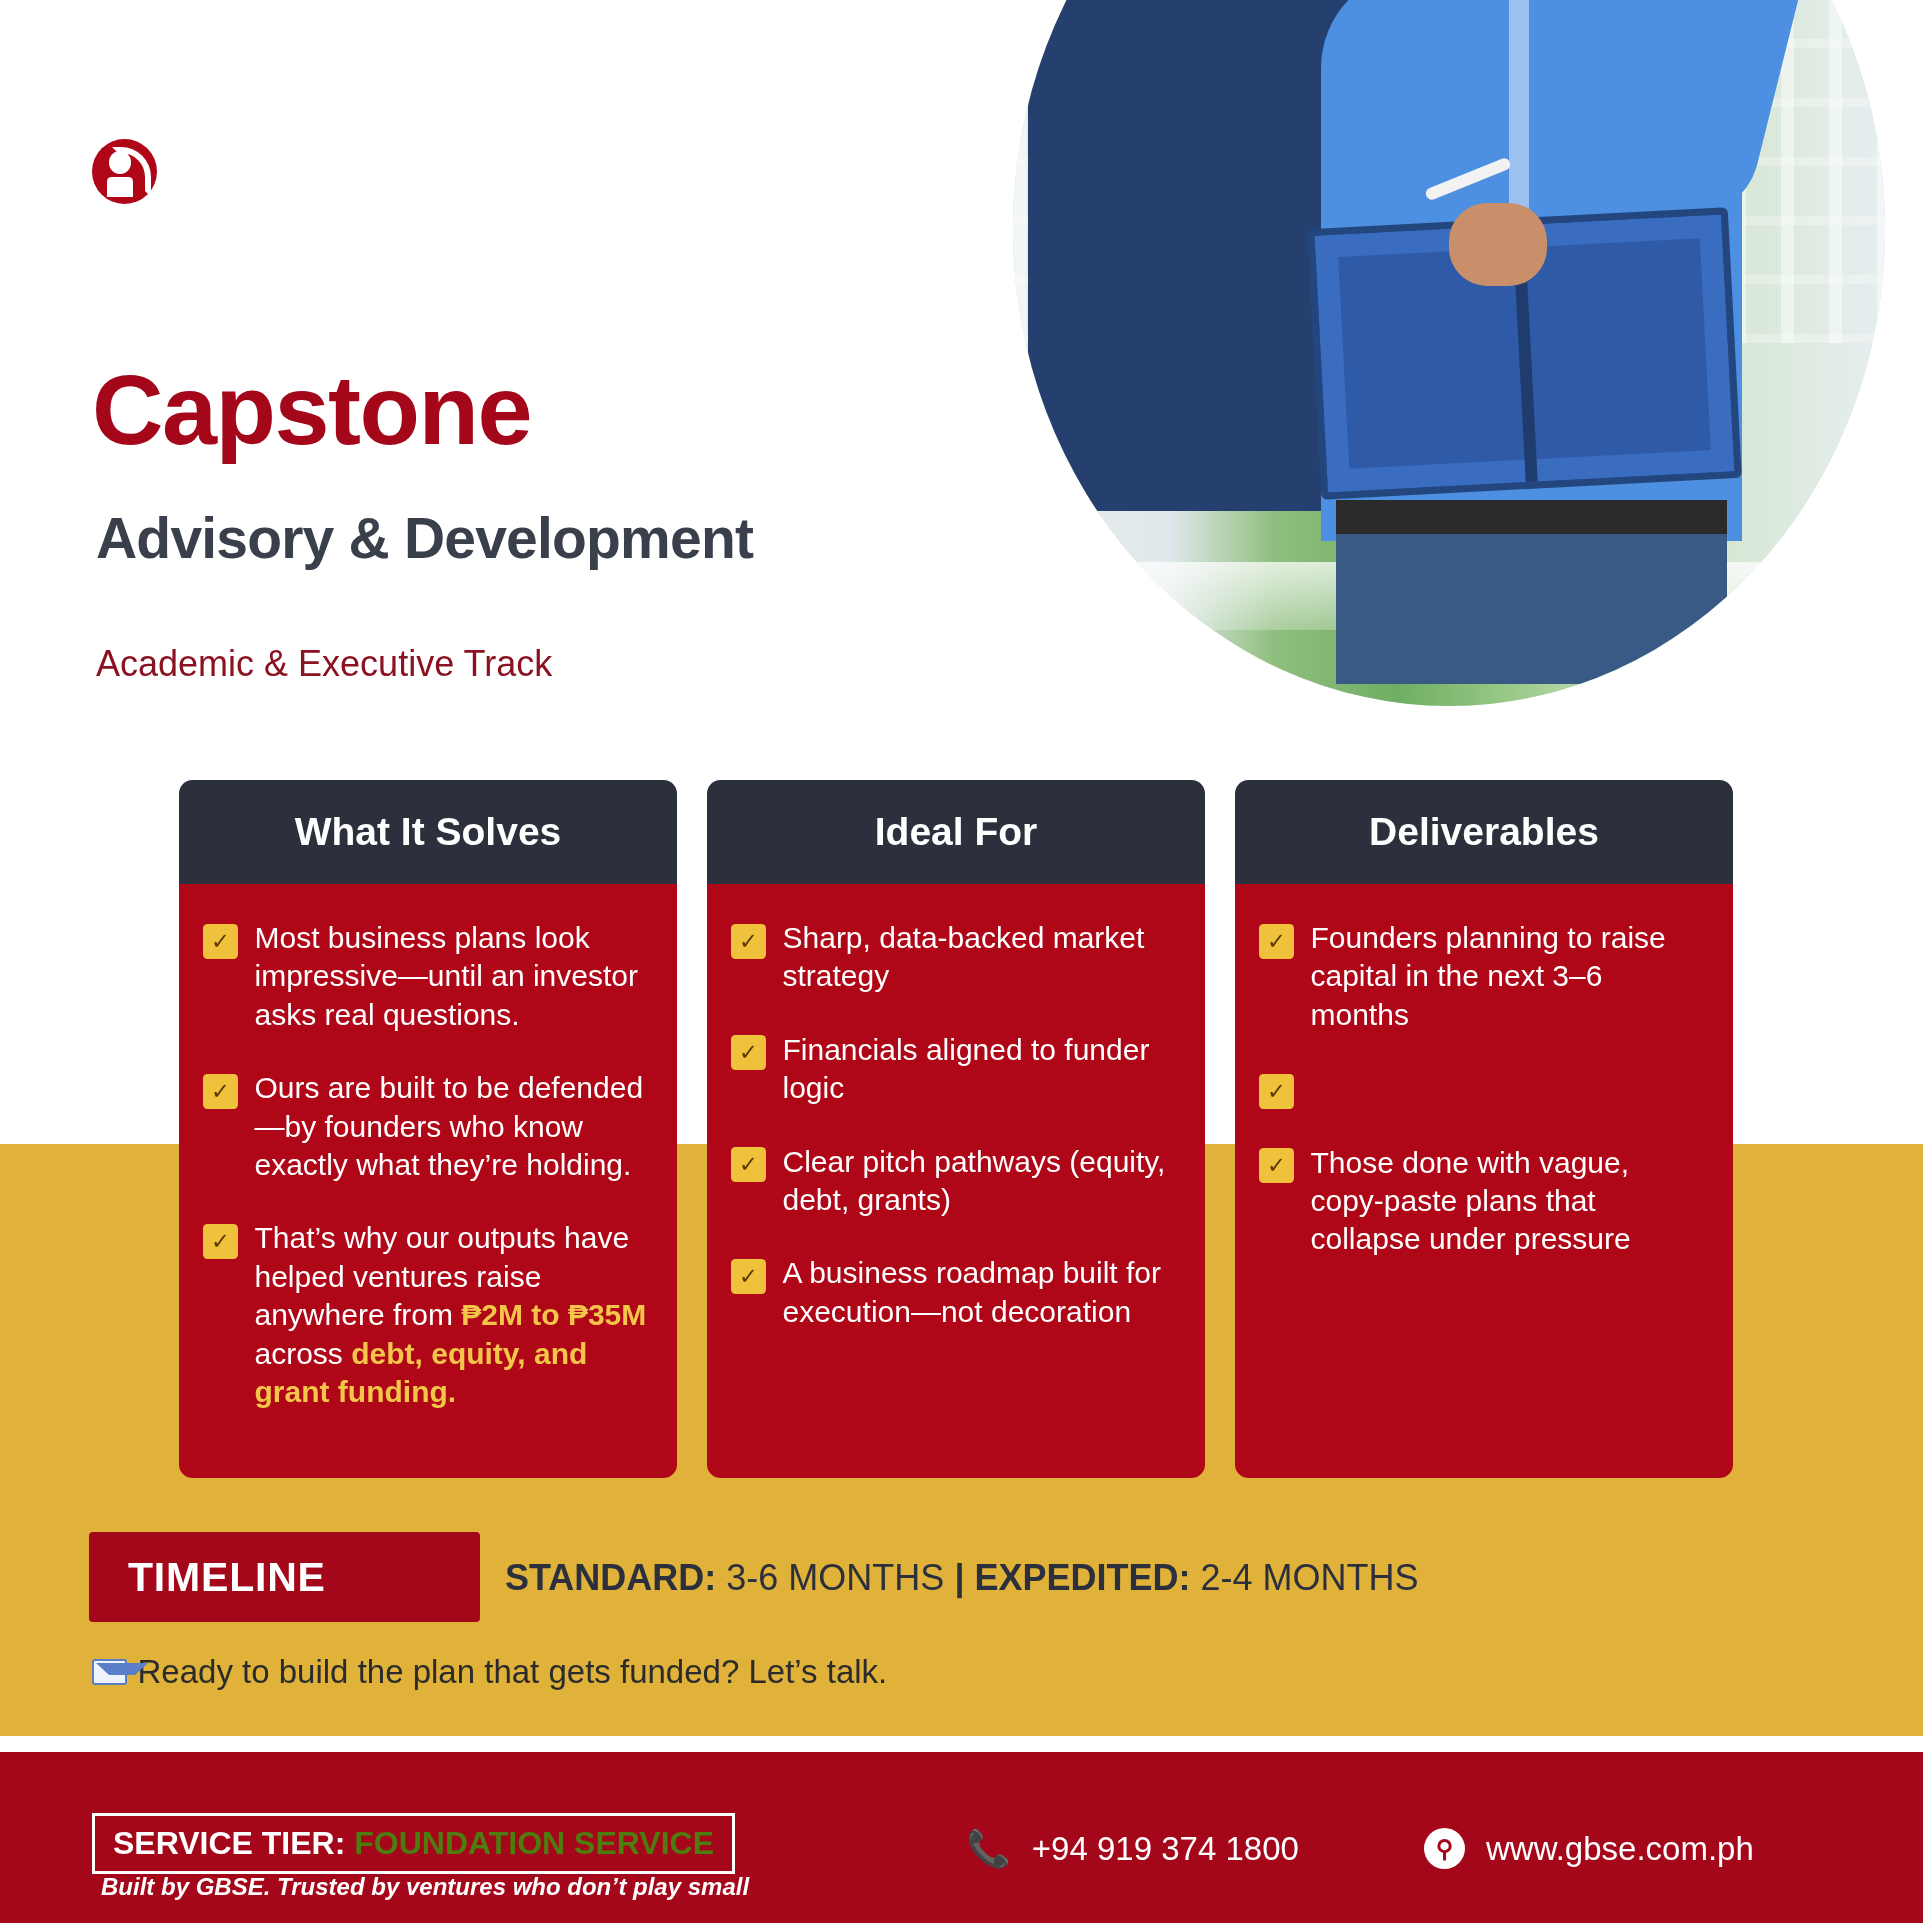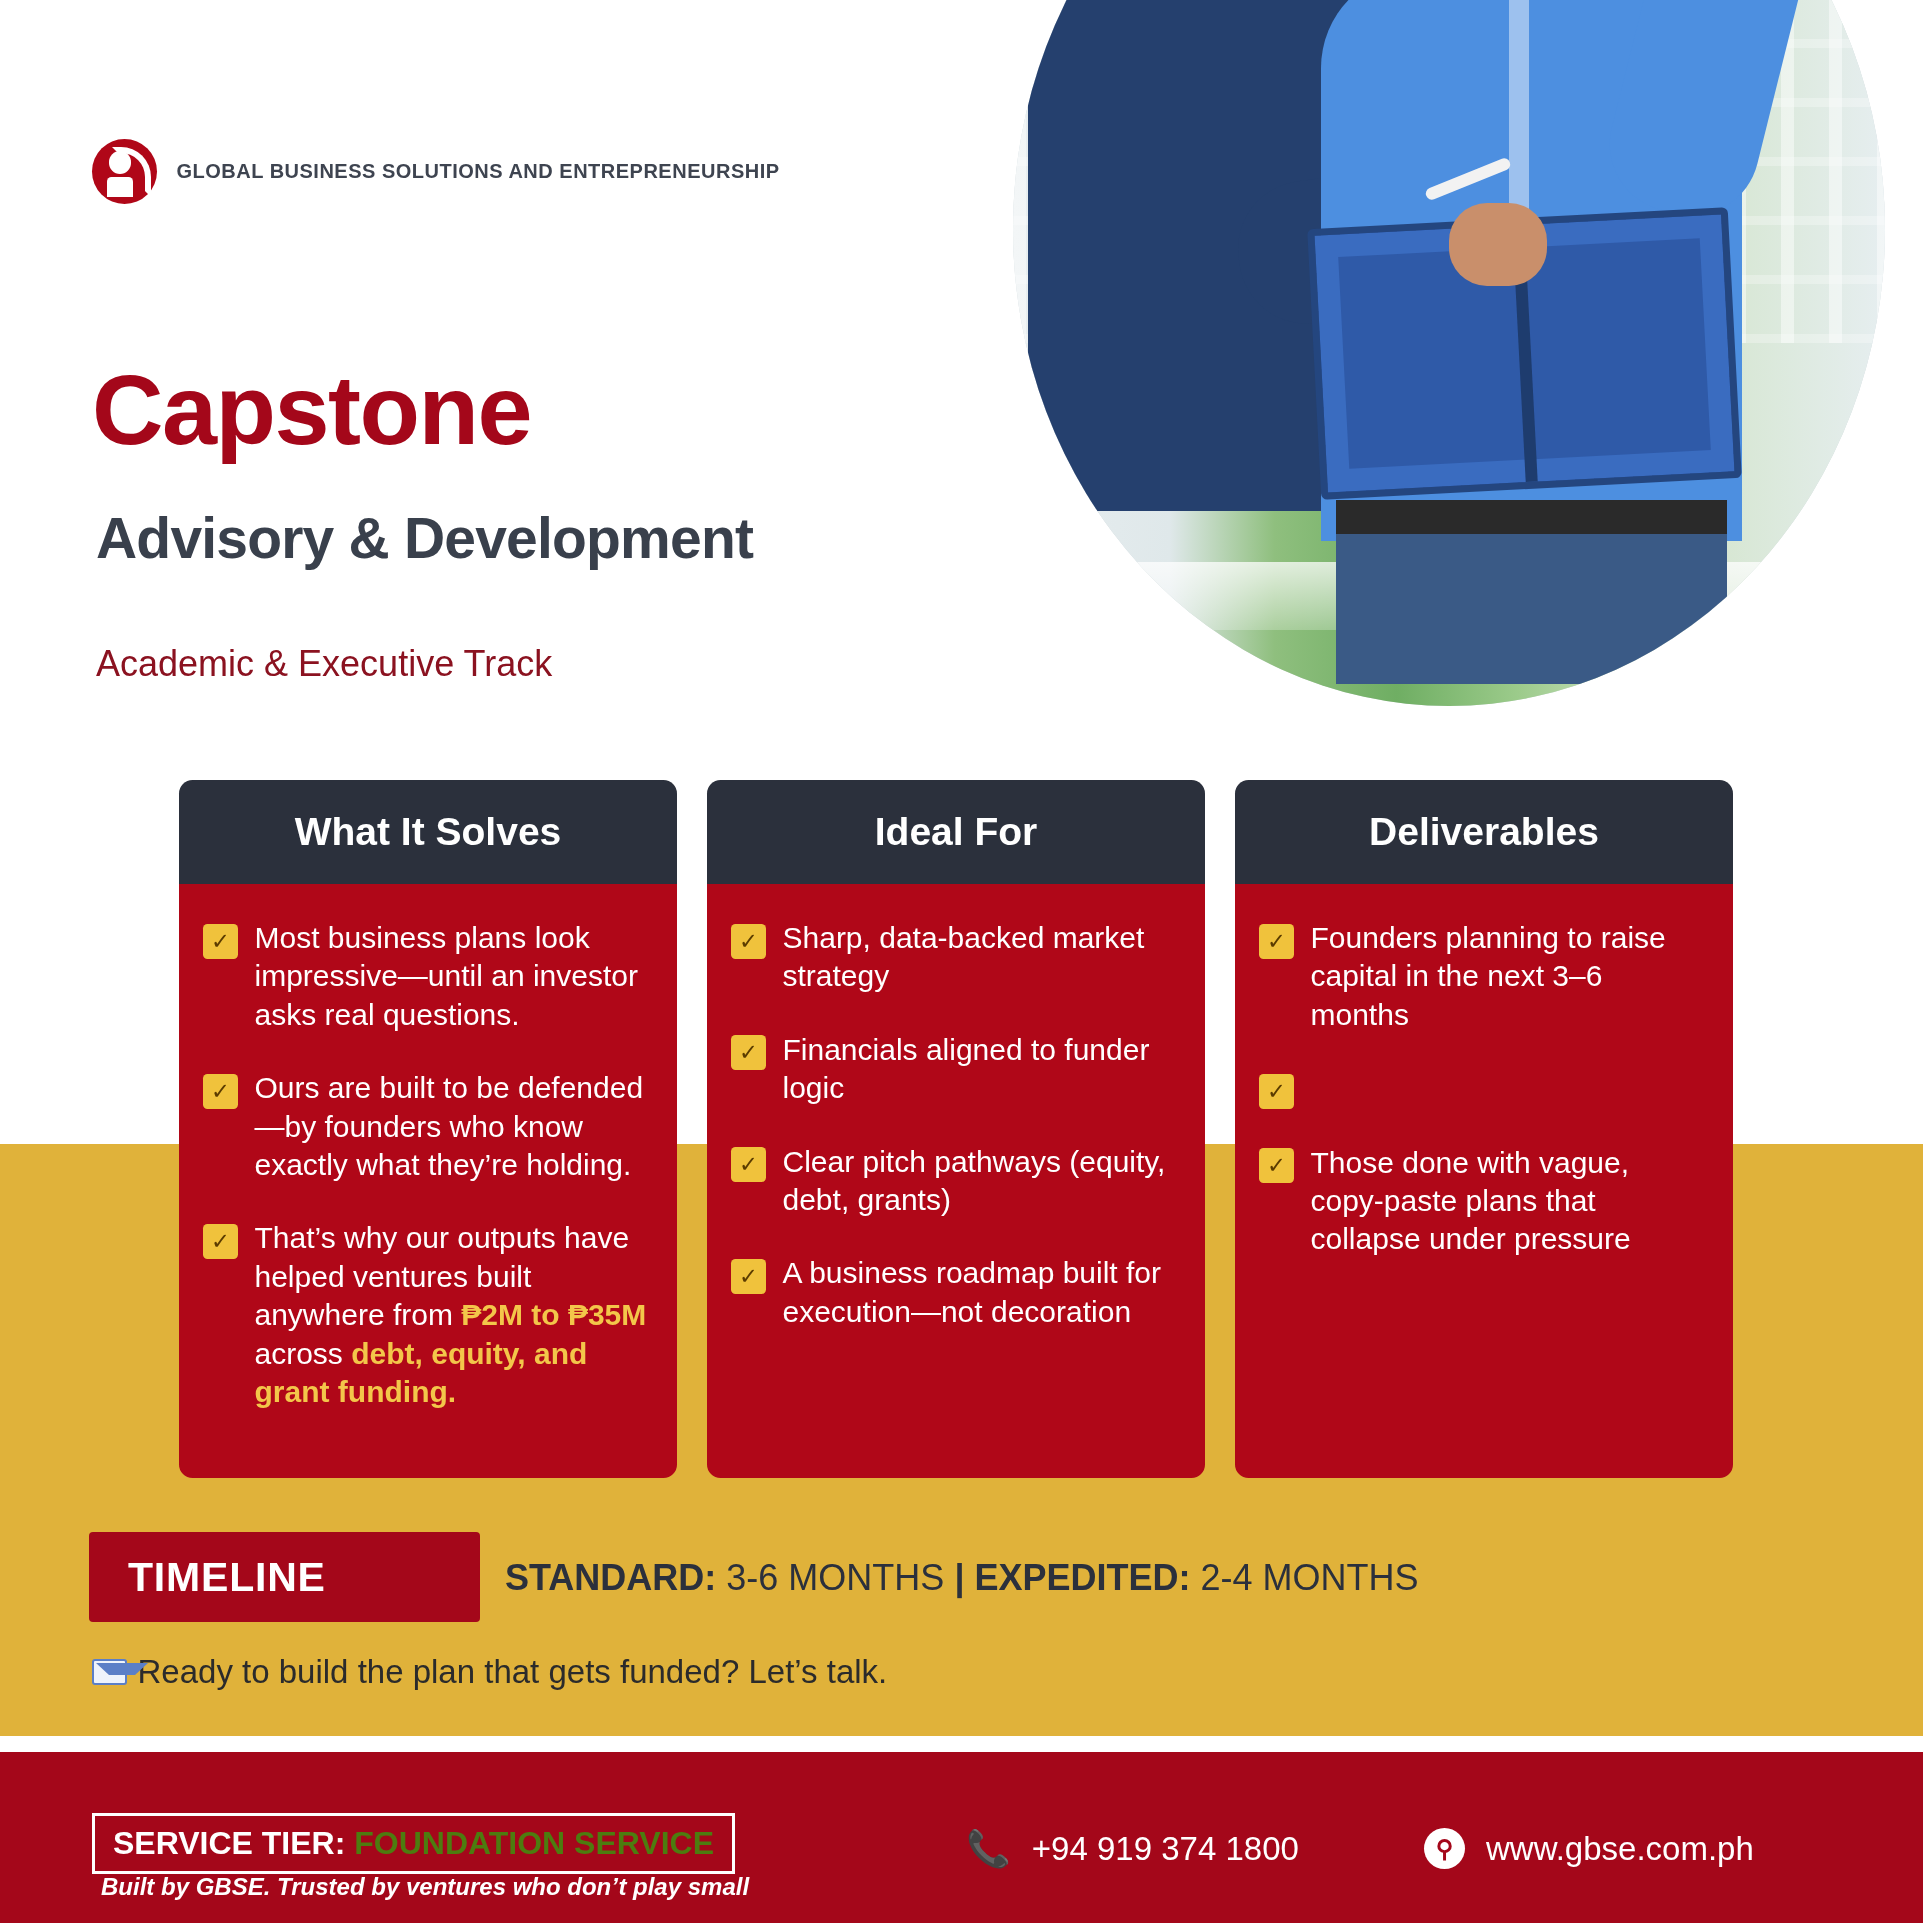--- a/index.html
+++ b/index.html
@@ -280,21 +280,20 @@
       </div>
       <div class="pen"></div>
       <div class="pA-hand"></div>
     </div>
   </div>
 
   <div class="logo-wrap">
     <div class="logo-mark">
       <div class="swirl"></div>
     </div>
-    <div class="logo-text">GLOBAL BUSINESS SOLUTIONS AND ENTREPRENEURSHIP</div>
   </div>
 
   <div class="title-main">Capstone</div>
   <div class="title-sub">Advisory &amp; Development</div>
   <div class="title-track">Academic &amp; Executive Track</div>
 
   <div class="cards">
 
     <div class="card">
       <div class="card-head">What It Solves</div>
@@ -302,21 +301,21 @@
         <div class="bullet">
           <span class="tick">✓</span>
           <span class="btext">Most business plans look impressive—until an investor asks real questions.</span>
         </div>
         <div class="bullet">
           <span class="tick">✓</span>
           <span class="btext">Ours are built to be defended—by founders who know exactly what they’re holding.</span>
         </div>
         <div class="bullet">
           <span class="tick">✓</span>
-          <span class="btext"><span>That’s why our outputs have helped ventures built anywhere from </span><b>₱2M to ₱35M</b><span> across </span><b>debt, equity, and grant funding.</b></span>
+          <span class="btext"><span>That’s why our outputs have helped ventures raise anywhere from </span><b>₱2M to ₱35M</b><span> across </span><b>debt, equity, and grant funding.</b></span>
         </div>
       </div>
     </div>
 
     <div class="card">
       <div class="card-head">Ideal For</div>
       <div class="card-body tall">
         <div class="bullet">
           <span class="tick">✓</span>
           <span class="btext">Sharp, data-backed market strategy</span>

